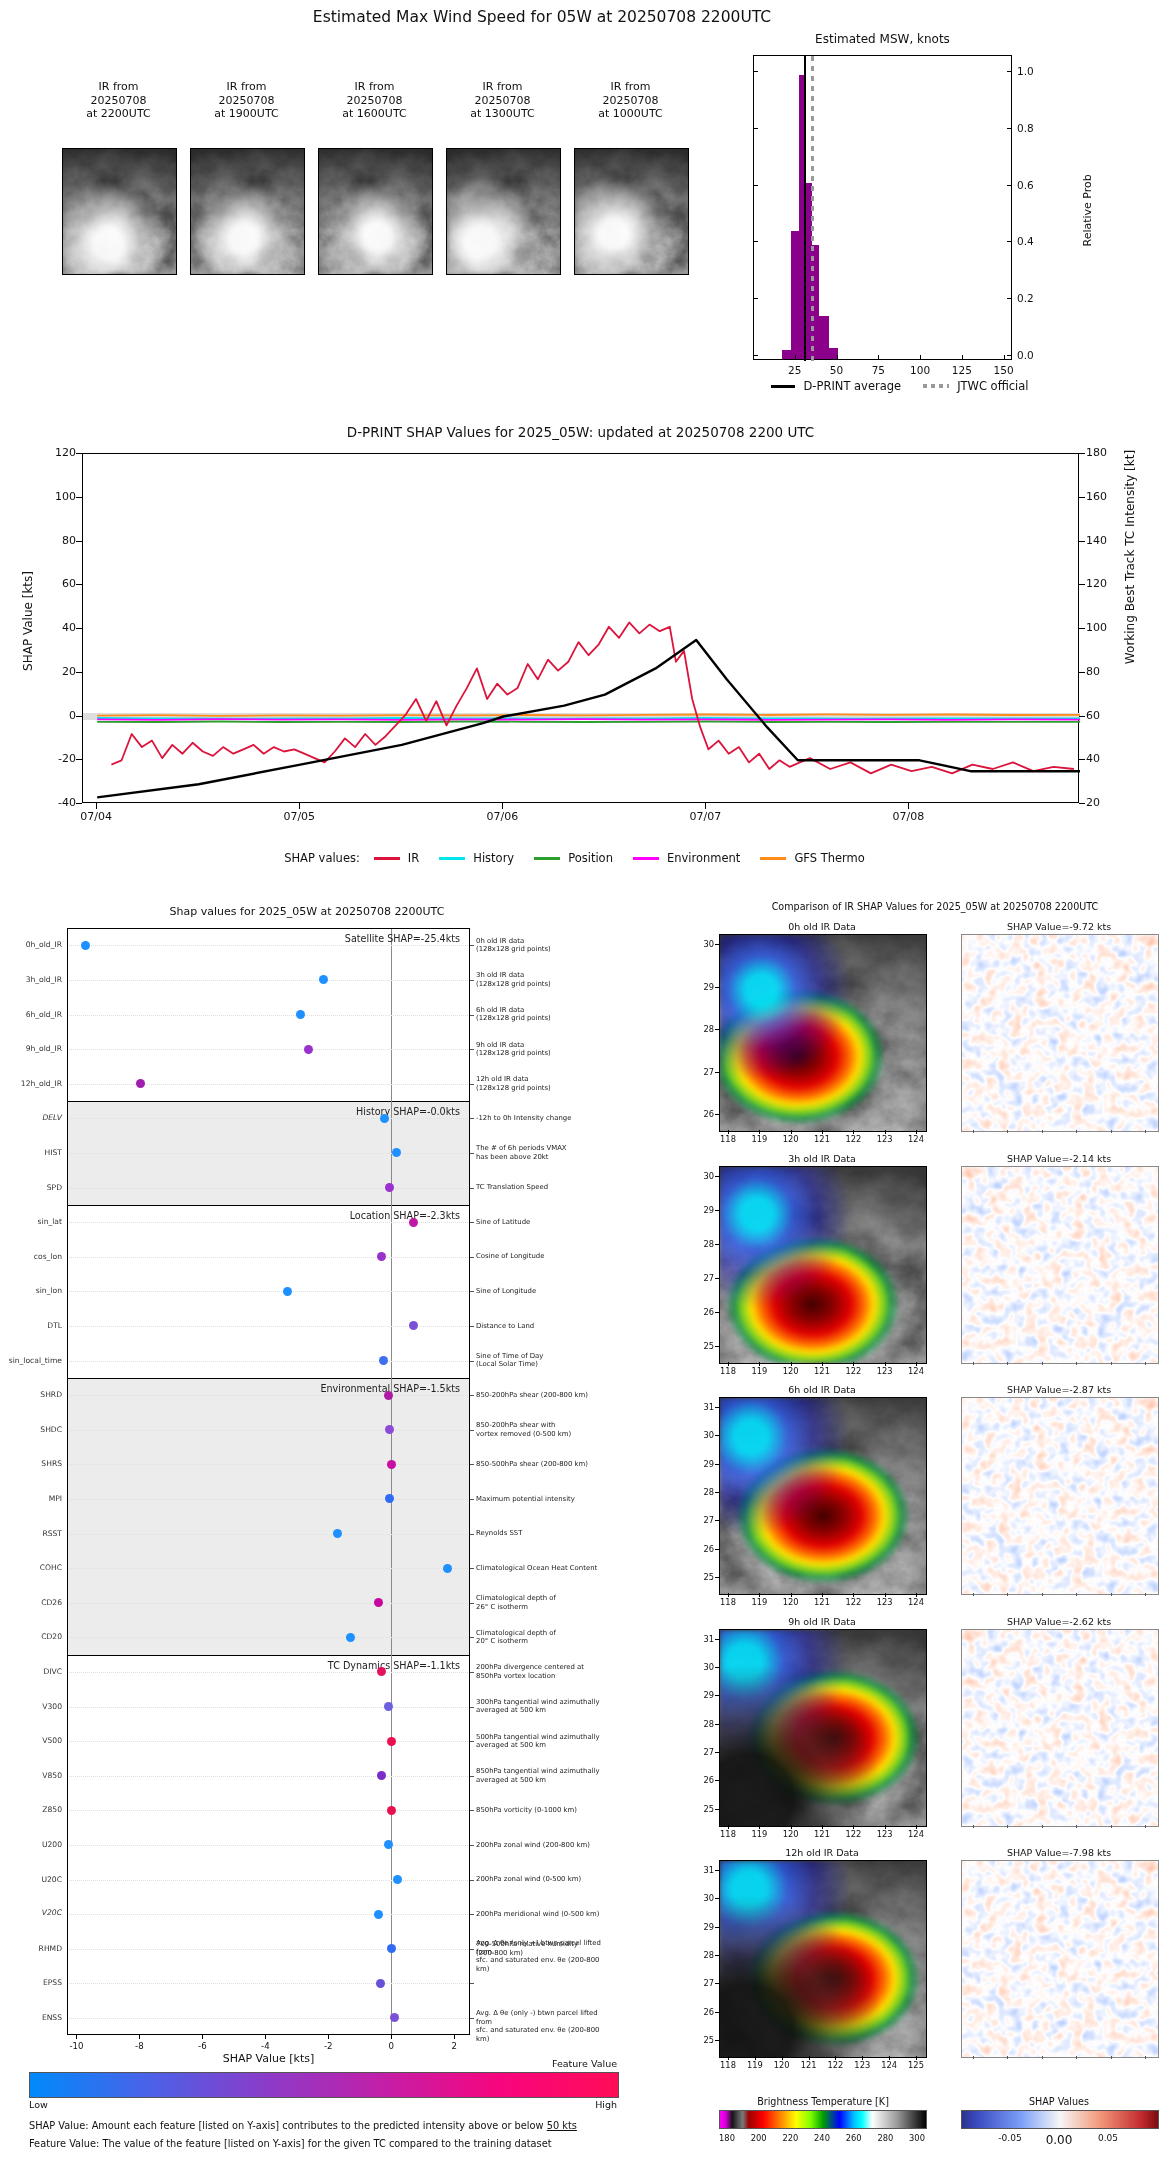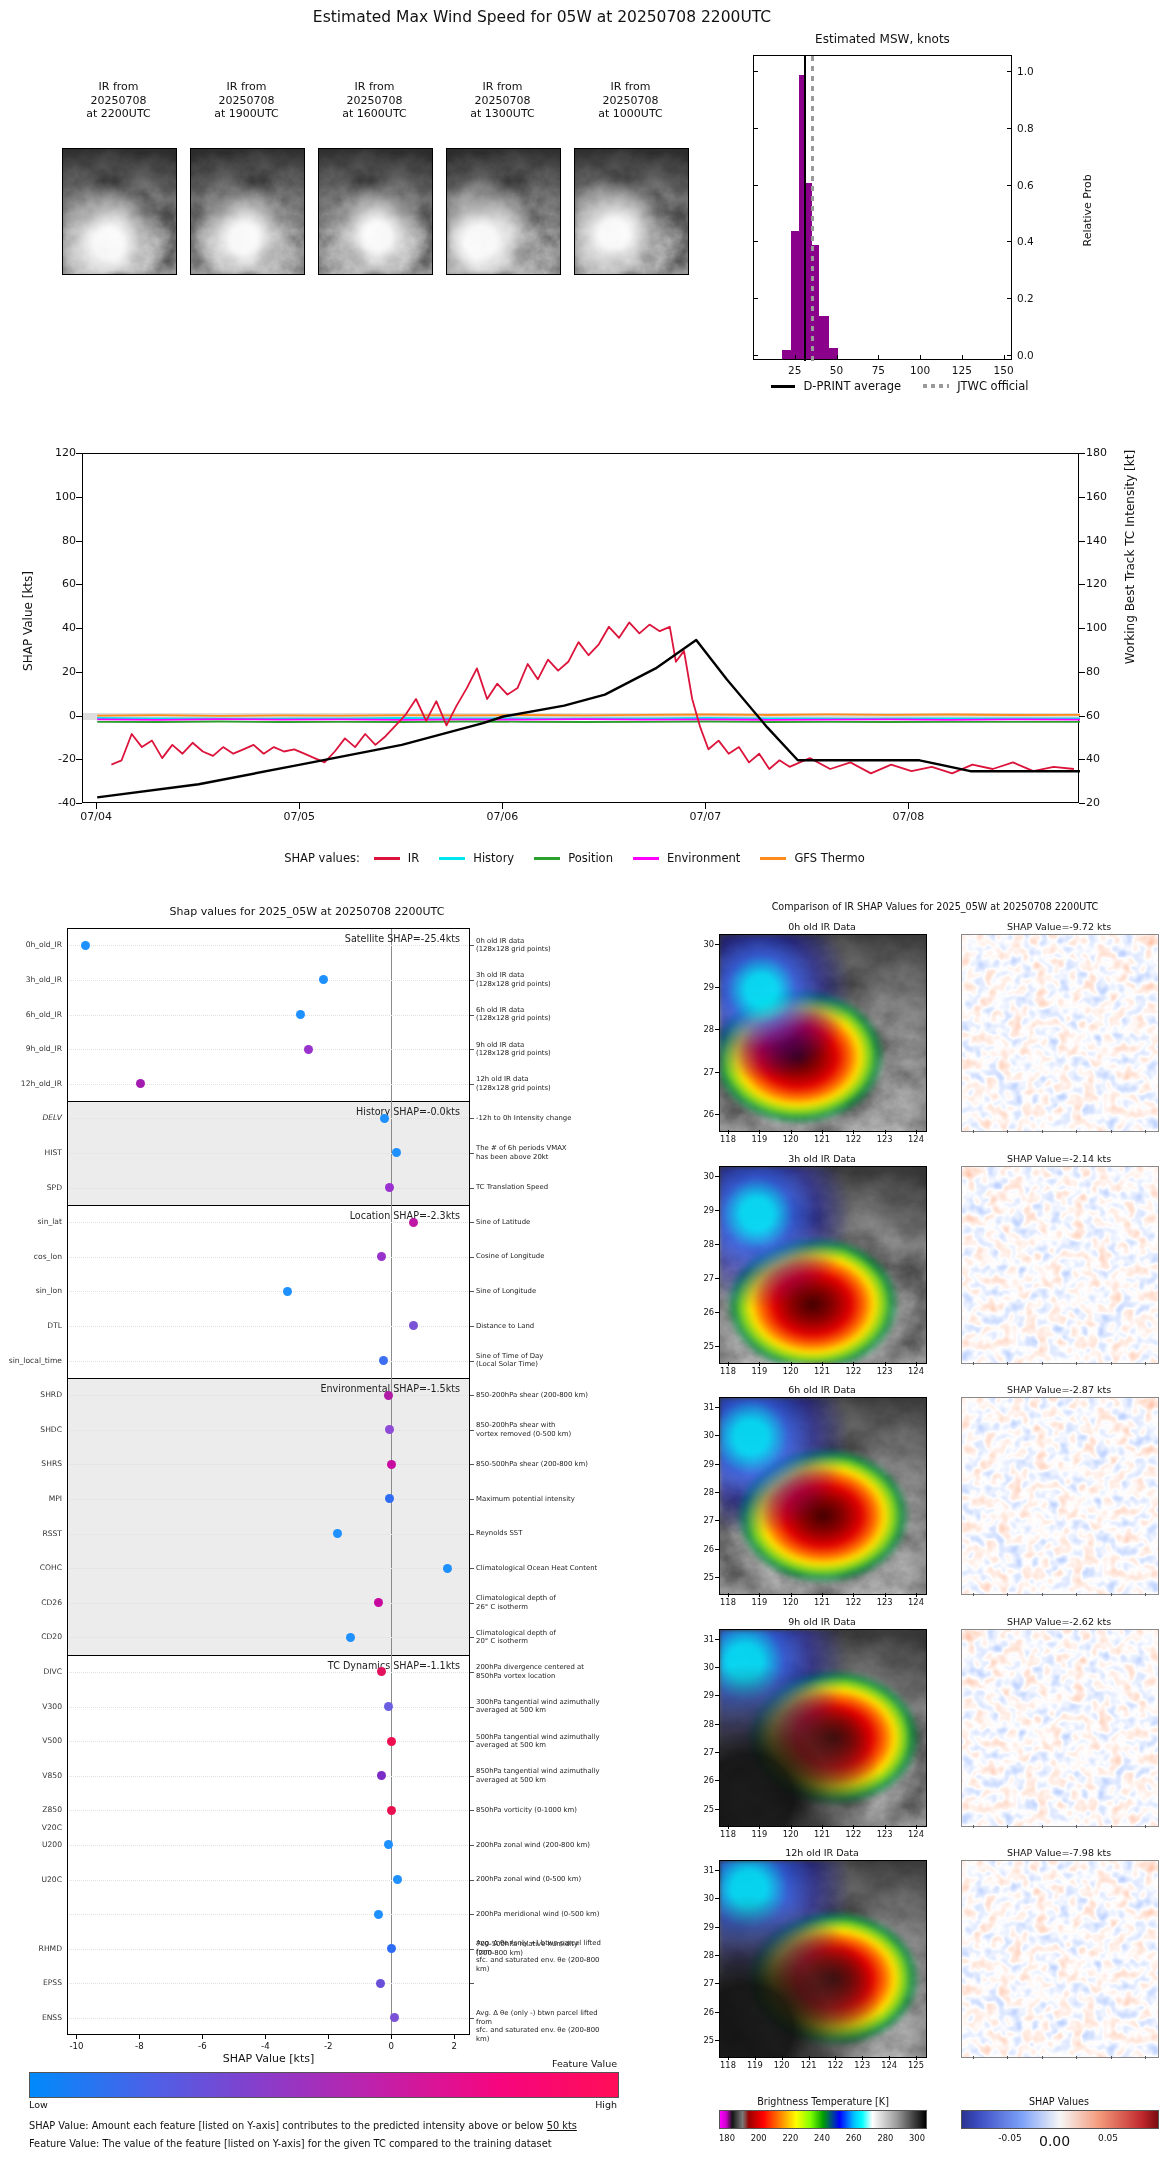--- a/index.html
+++ b/index.html
@@ -138,20 +138,21 @@
       <div style="position: absolute; left: 56.9839px; top: 0px; width: 3.4px; height: 305px; background: repeating-linear-gradient(rgb(154, 154, 154) 0px, rgb(154, 154, 154) 5px, transparent 5px, transparent 10px);"></div>
     </div>
   <div class="abs axlab rot" style="left:1042px;top:195px;width:90px;">Relative Prob</div>
   <div id="histLegend" class="abs" style="left:700px;top:379px;width:400px;">
     <span class="sw" style="background:#000;"></span>
     <span class="leglab">D-PRINT average</span>
     <span class="swdot" style="background:repeating-linear-gradient(90deg,#9a9a9a 0 4px,transparent 4px 8px);"></span>
     <span>JTWC official</span>
   </div>
 
+  <div class="abs ctr" style="left:82px;top:424px;width:997px;font-size:13.5px;">D-PRINT SHAP Values for 2025_05W: updated at 20250708 2200 UTC</div>
   <div id="tsPlot" class="abs frame" style="left:82px;top:453px;width:997px;height:350px;"><svg width="997" height="350">
         <rect x="0" y="259" width="997" height="7" fill="#dedede"></rect>
         <polyline points="14.2,264.0 65.0,264.5 115.7,264.3 166.5,264.7 217.3,264.3 268.0,264.5 318.8,264.0 369.6,264.5 420.3,264.3 471.1,264.7 521.9,264.3 572.6,264.5 623.4,264.0 674.1,264.5 724.9,264.3 775.7,264.7 826.4,264.5 877.2,264.3 928.0,264.5 997.0,264.3" fill="none" stroke="#00E5EE" stroke-width="1.8" stroke-linejoin="round"></polyline>
         <polyline points="14.2,267.8 75.1,268.0 136.0,267.5 197.0,268.0 257.9,267.8 318.8,268.0 379.7,267.5 440.6,267.8 501.5,268.0 562.5,267.8 623.4,267.5 684.3,268.0 745.2,267.8 806.1,268.0 867.0,267.8 928.0,267.8 997.0,267.8" fill="none" stroke="#2CA02C" stroke-width="1.8" stroke-linejoin="round"></polyline>
         <polyline points="14.2,265.3 75.1,265.8 136.0,265.1 197.0,265.6 257.9,265.3 318.8,265.8 379.7,265.3 440.6,265.6 501.5,265.1 562.5,265.6 623.4,265.3 684.3,265.8 745.2,265.6 806.1,265.3 867.0,265.8 928.0,265.3 997.0,265.6" fill="none" stroke="#FF00FF" stroke-width="1.8" stroke-linejoin="round"></polyline>
         <polyline points="14.2,261.6 75.1,261.2 136.0,261.8 197.0,261.4 257.9,261.6 318.8,261.2 379.7,261.4 440.6,261.0 501.5,261.4 562.5,260.8 623.4,260.5 684.3,261.0 745.2,260.3 806.1,260.8 867.0,260.5 928.0,261.0 997.0,260.8" fill="none" stroke="#FF8C1A" stroke-width="1.8" stroke-linejoin="round"></polyline>
         <polyline points="28.4,310.6 38.6,306.3 48.7,280.0 58.9,293.1 69.0,286.6 79.2,304.1 89.3,290.9 99.5,299.7 109.6,288.8 119.8,297.5 130.0,301.9 140.1,293.1 150.3,299.7 160.4,295.3 170.6,290.9 180.7,299.7 190.9,293.1 201.0,297.5 211.2,295.3 221.3,299.7 231.5,304.1 241.6,308.4 251.8,297.5 261.9,284.4 272.1,293.1 282.2,280.0 292.4,290.9 302.6,282.2 312.7,271.3 322.9,260.3 333.0,245.0 343.2,266.9 353.3,247.2 363.5,271.3 373.6,251.6 383.8,234.1 393.9,214.4 404.1,245.0 414.2,229.7 424.4,240.6 434.5,234.1 444.7,210.0 454.8,225.3 465.0,205.6 475.1,216.6 485.3,207.8 495.5,188.1 505.6,201.2 515.8,190.3 525.9,172.8 536.1,183.8 546.2,168.4 556.4,179.4 566.5,170.6 576.7,177.2 586.8,172.8 592.9,207.8 601.0,196.9 609.2,245.0 617.3,273.4 625.4,295.3 635.6,286.6 645.7,299.7 655.9,293.1 666.0,308.4 676.2,299.7 686.3,315.0 696.5,306.3 706.6,312.8 726.9,304.1 747.2,315.0 767.5,308.4 787.9,319.4 808.2,310.6 828.5,317.2 848.8,312.8 869.1,319.4 889.4,310.6 909.7,315.0 930.0,308.4 950.3,317.2 970.6,312.8 990.9,315.0" fill="none" stroke="#DC143C" stroke-width="1.8" stroke-linejoin="round"></polyline>
         <polyline points="14.2,343.4 115.7,330.3 217.3,310.6 318.8,290.9 400.0,269.1 420.3,262.5 481.2,251.6 521.9,240.6 572.6,214.4 613.2,185.9 643.7,225.3 684.3,273.4 714.8,306.3 836.6,306.3 887.4,317.2 997.0,317.2" fill="none" stroke="#000000" stroke-width="2.4" stroke-linejoin="round"></polyline>
       </svg></div>
   <div class="abs axlab rot ctr" style="left:-32px;top:614px;width:120px;font-size:12px;">SHAP Value [kts]</div>
@@ -386,21 +387,21 @@
       <div class="dp-desc" style="position: absolute; top: 1840.6px;">
         <div>200hPa zonal wind (200-800 km)</div>
       </div>
       <div class="dp-row-label" style="position: absolute; top: 1874.5px;">U20C</div>
       <div class="dp-grid" style="position: absolute; left: 67px; top: 1879.5px; width: 403px;"></div>
       <div style="position: absolute; left: 470px; top: 1879.5px; width: 4px; height: 1px; background: rgb(85, 85, 85);"></div>
       <div class="dp-dot" title="U20C: 0.2" style="position: absolute; left: 393.086px; top: 1875px; background: rgb(30, 144, 255);"></div>
       <div class="dp-desc" style="position: absolute; top: 1875.2px;">
         <div>200hPa zonal wind (0-500 km)</div>
       </div>
-      <div class="dp-row-label" style="position: absolute; top: 1823px;">V20C</div>
+      <div class="dp-row-label" style="position: absolute; top: 1908px; font-style: italic;">V20C</div>
       <div class="dp-grid" style="position: absolute; left: 67px; top: 1914.1px; width: 403px;"></div>
       <div style="position: absolute; left: 470px; top: 1914.1px; width: 4px; height: 1px; background: rgb(85, 85, 85);"></div>
       <div class="dp-dot" title="V20C: -0.4" style="position: absolute; left: 374.195px; top: 1909.6px; background: rgb(30, 144, 255);"></div>
       <div class="dp-desc" style="position: absolute; top: 1909.8px;">
         <div>200hPa meridional wind (0-500 km)</div>
       </div>
       <div class="dp-row-label" style="position: absolute; top: 1943.7px;">RHMD</div>
       <div class="dp-grid" style="position: absolute; left: 67px; top: 1948.7px; width: 403px;"></div>
       <div style="position: absolute; left: 470px; top: 1948.7px; width: 4px; height: 1px; background: rgb(85, 85, 85);"></div>
       <div class="dp-dot" title="RHMD: 0" style="position: absolute; left: 386.789px; top: 1944.2px; background: rgb(46, 108, 246);"></div>
@@ -709,21 +710,21 @@
       <div class="cmp-tick" style="position: absolute; left: 808px; top: 2133px; width: 28px; text-align: center; font-size: 8.3px;">240</div>
       <div class="cmp-tick" style="position: absolute; left: 839.667px; top: 2133px; width: 28px; text-align: center; font-size: 8.3px;">260</div>
       <div class="cmp-tick" style="position: absolute; left: 871.333px; top: 2133px; width: 28px; text-align: center; font-size: 8.3px;">280</div>
       <div class="cmp-tick" style="position: absolute; left: 903px; top: 2133px; width: 28px; text-align: center; font-size: 8.3px;">300</div>
     </div>
 
   <div class="abs ctr" style="left:961px;top:2096px;width:196px;font-size:9.6px;">SHAP Values</div>
   <div id="svBar" class="abs cbar" style="left: 961px; top: 2110px; width: 196px; height: 17px; background: linear-gradient(90deg, rgb(42, 51, 143) 0%, rgb(59, 76, 192) 8%, rgb(123, 159, 249) 30%, rgb(246, 246, 246) 50%, rgb(244, 154, 123) 70%, rgb(192, 40, 45) 92%, rgb(122, 12, 16) 100%);"></div>
   <div id="svTicks" class="abs" style="left:0;top:0;">
       <div class="cmp-tick" style="position: absolute; left: 990px; top: 2133px; width: 40px; text-align: center; font-size: 9px;">-0.05</div>
-      <div class="cmp-tick" style="position: absolute; left: 1039px; top: 2133px; width: 40px; font-size: 14px;">0.00</div>
+      <div class="cmp-tick" style="position: absolute; left: 1039px; top: 2133px; width: 40px; text-align: center; font-size: 12px;">0.00</div>
       <div class="cmp-tick" style="position: absolute; left: 1088px; top: 2133px; width: 40px; text-align: center; font-size: 9px;">0.05</div>
     </div>
 
 <div class="tick" style="position: absolute; left: 780.774px; top: 364px; width: 28px; text-align: center;">25</div>
     <div style="position: absolute; left: 794.774px; top: 355px; width: 1px; height: 5px; background: rgb(0, 0, 0);"></div>
     <div class="tick" style="position: absolute; left: 822.548px; top: 364px; width: 28px; text-align: center;">50</div>
     <div style="position: absolute; left: 836.548px; top: 355px; width: 1px; height: 5px; background: rgb(0, 0, 0);"></div>
     <div class="tick" style="position: absolute; left: 864.323px; top: 364px; width: 28px; text-align: center;">75</div>
     <div style="position: absolute; left: 878.323px; top: 355px; width: 1px; height: 5px; background: rgb(0, 0, 0);"></div>
     <div class="tick" style="position: absolute; left: 906.097px; top: 364px; width: 28px; text-align: center;">100</div>

